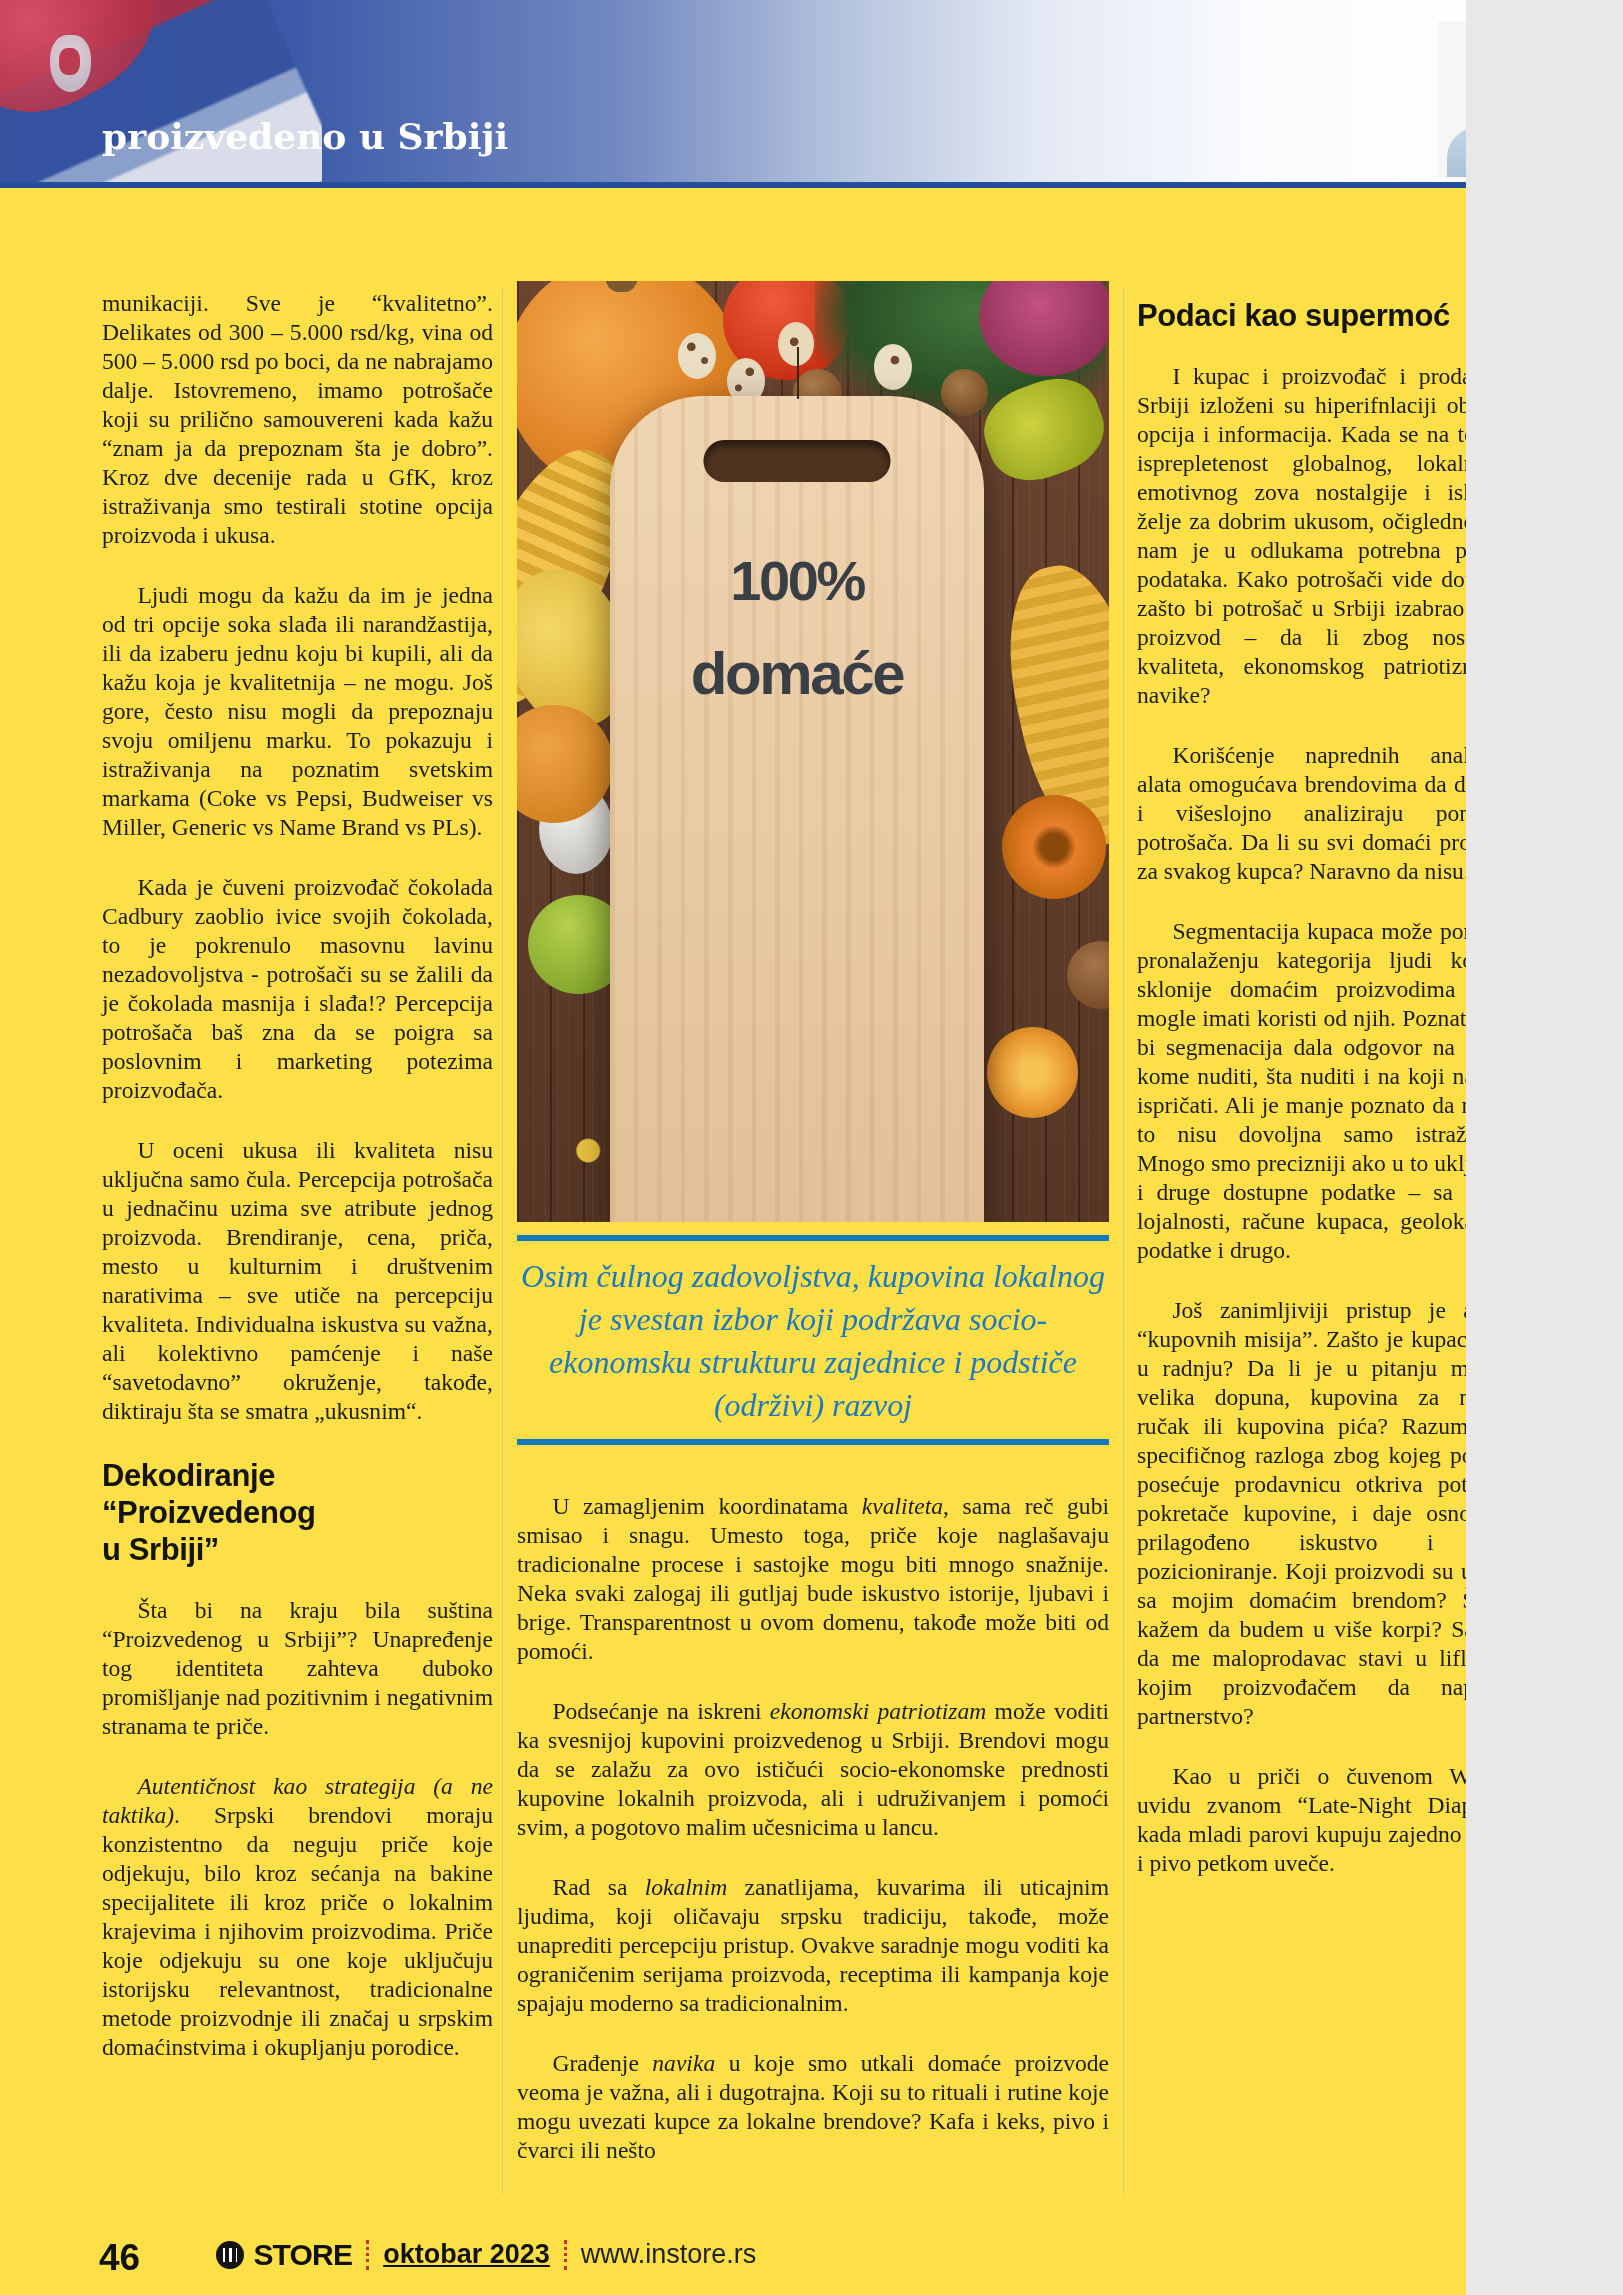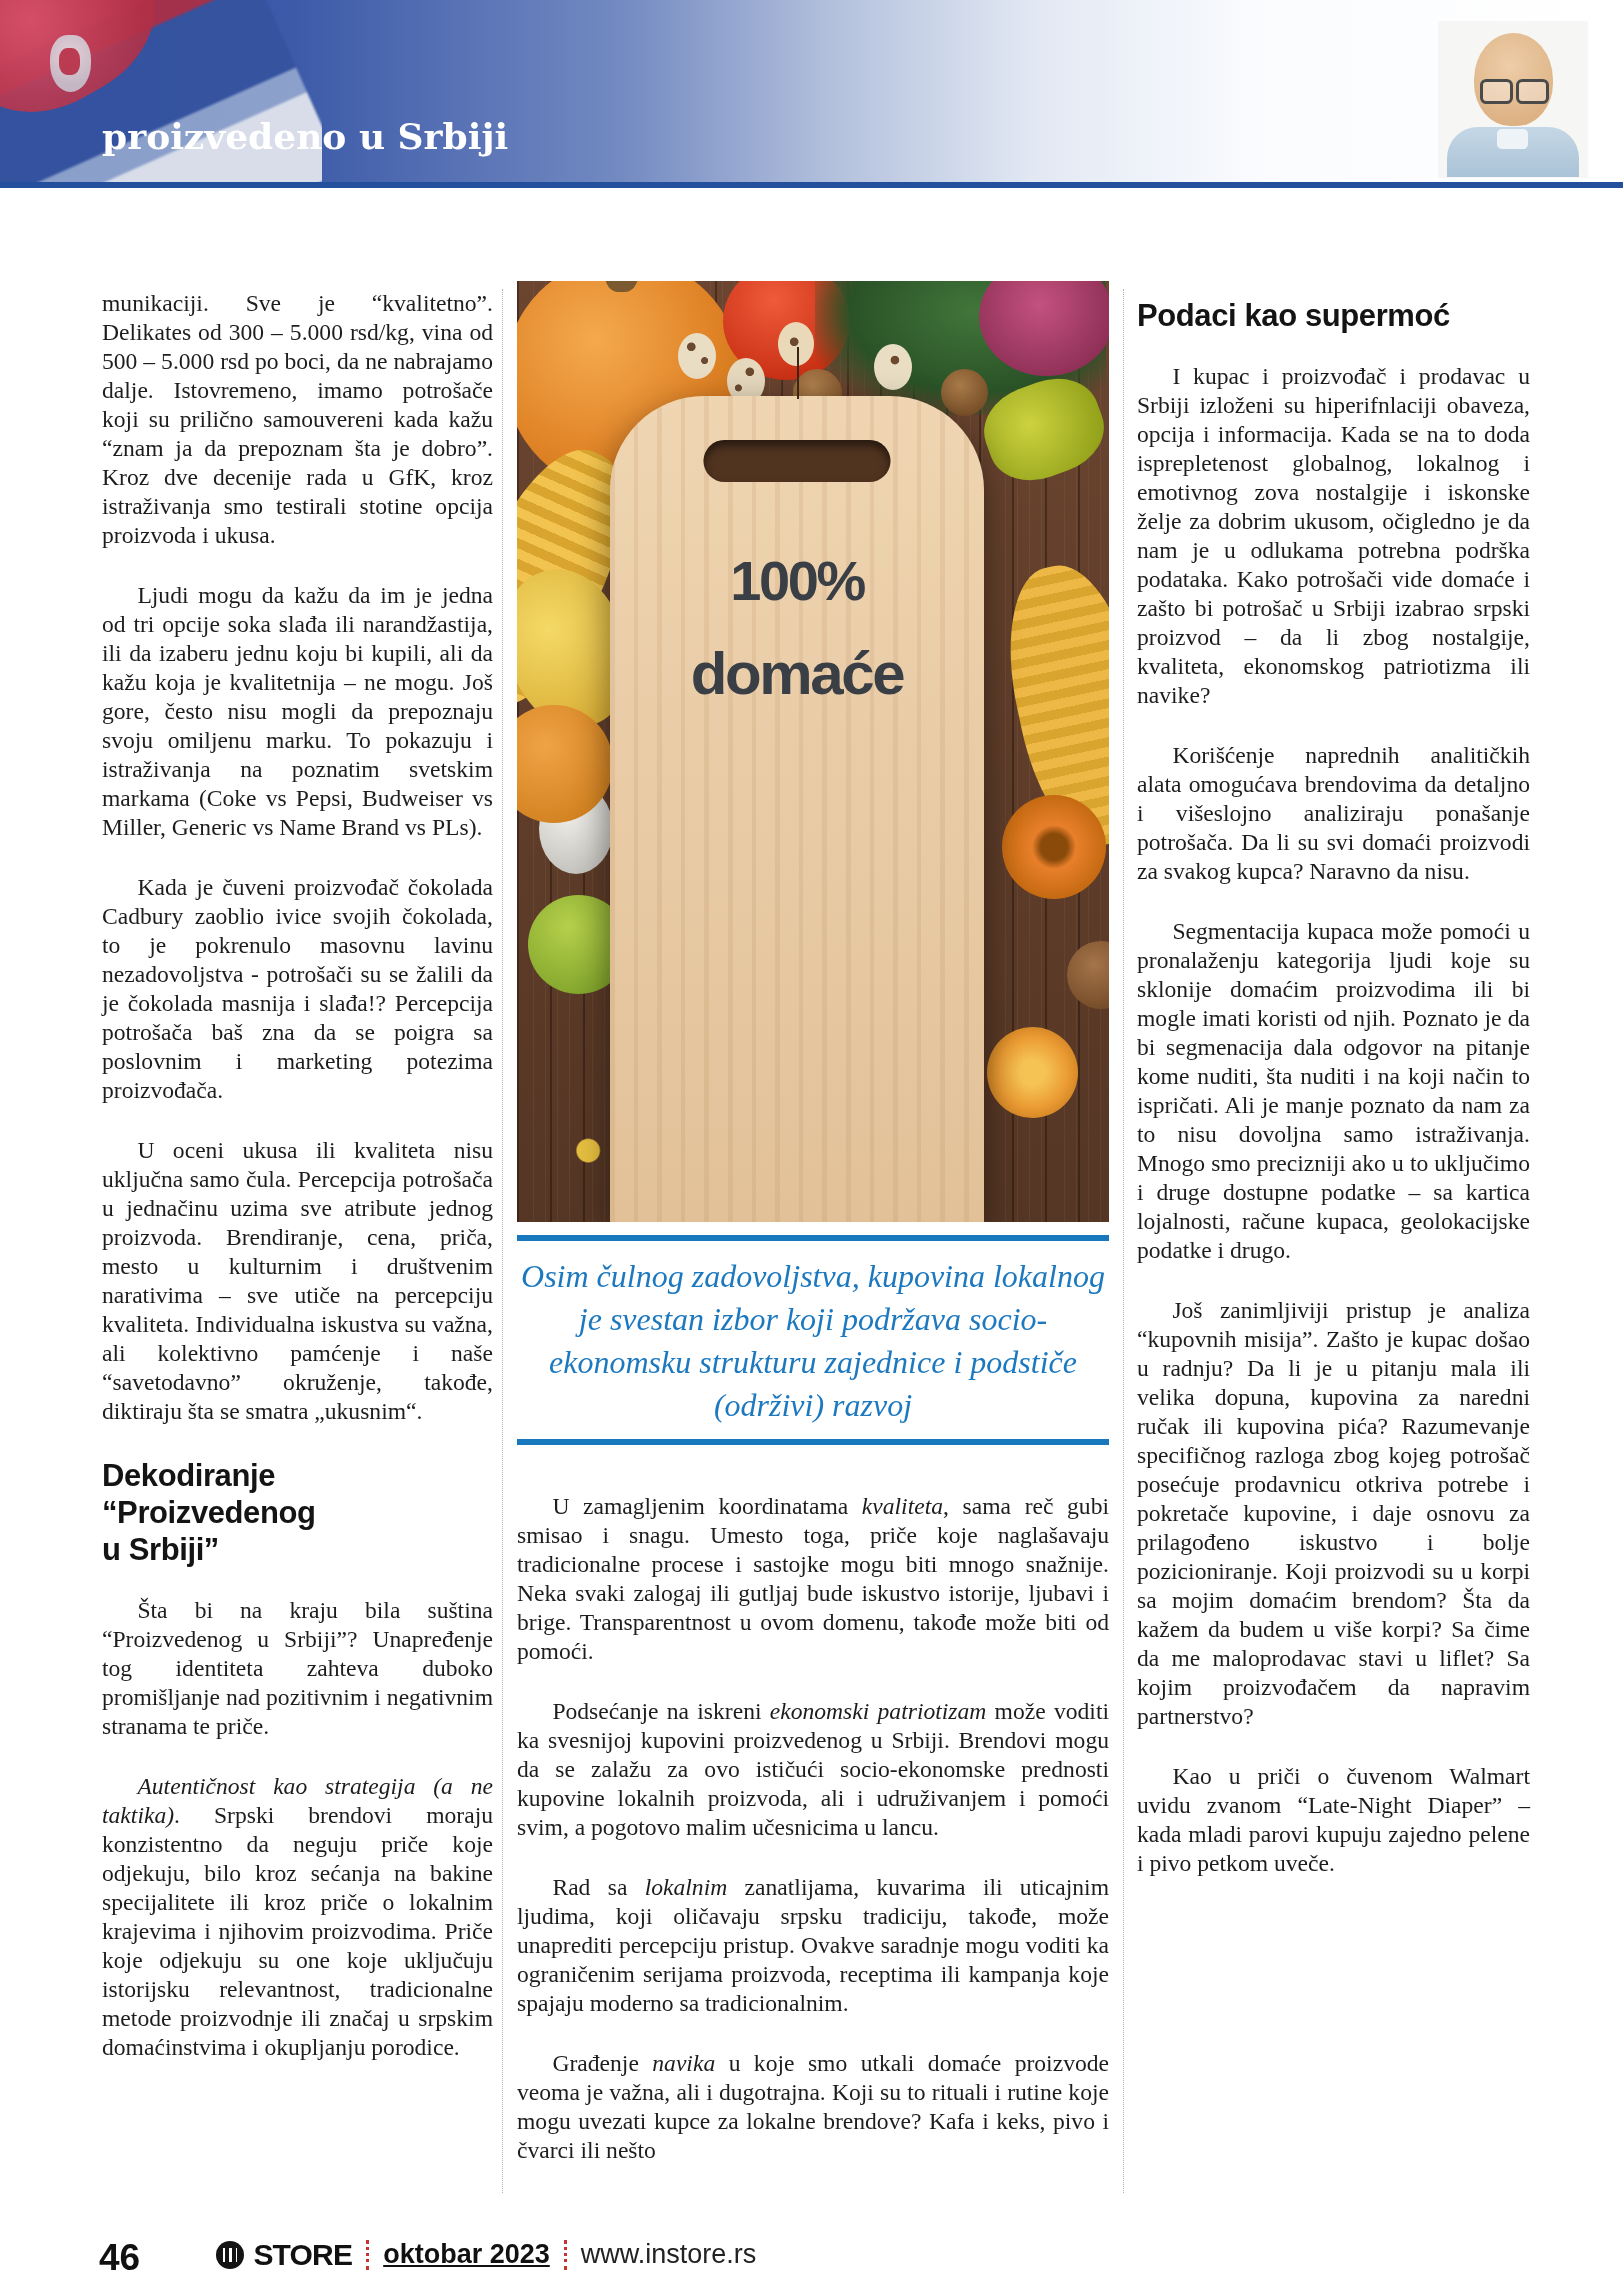--- a/index.html
+++ b/index.html
@@ -1,16 +1,16 @@
 <!DOCTYPE html>
 <html style="font-size:12.6px"><head>
 <meta charset="utf-8">
 <style>
   html,body{margin:0;padding:0;background:#e8e8e8;}
-  .page{position:relative;width:1623px;height:2295px;background:#ffffff;overflow:hidden;
+  .page{position:relative;width:1466px;height:2295px;background:#fde047;overflow:hidden;
         font-family:"Liberation Serif",serif;color:#1d1d1d;}
 
   
   .header{position:absolute;left:0;top:0;width:1623px;height:185px;
     background:linear-gradient(90deg,#2a4a9e 0,#3c5aa8 18%,#7289c1 38%,#b6c3de 52%,#e3e9f4 64%,#fbfcfe 78%,#ffffff 100%);}
   .flag{position:absolute;left:0;top:0;width:322px;height:185px;overflow:hidden;}
   .flag-cloth{position:absolute;left:-102px;top:-71px;width:393px;height:338px;transform:rotate(-24deg);
     background:linear-gradient(180deg,#c93a4e 0 30%,#a83048 30% 38%,#35539f 38% 66%,#8fa3cd 66% 74%,#dfe3ec 74% 100%);
     filter:blur(0.8px);opacity:.96;}
   .flag-red{position:absolute;left:-47px;top:-55px;width:204px;height:157px;transform:rotate(-30deg);

